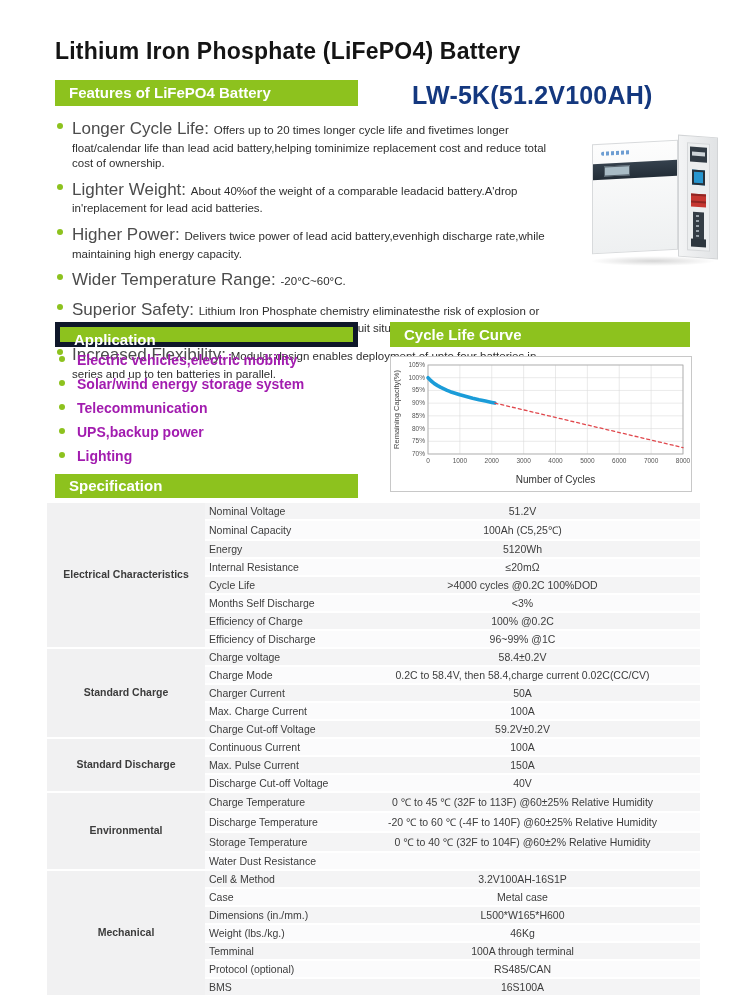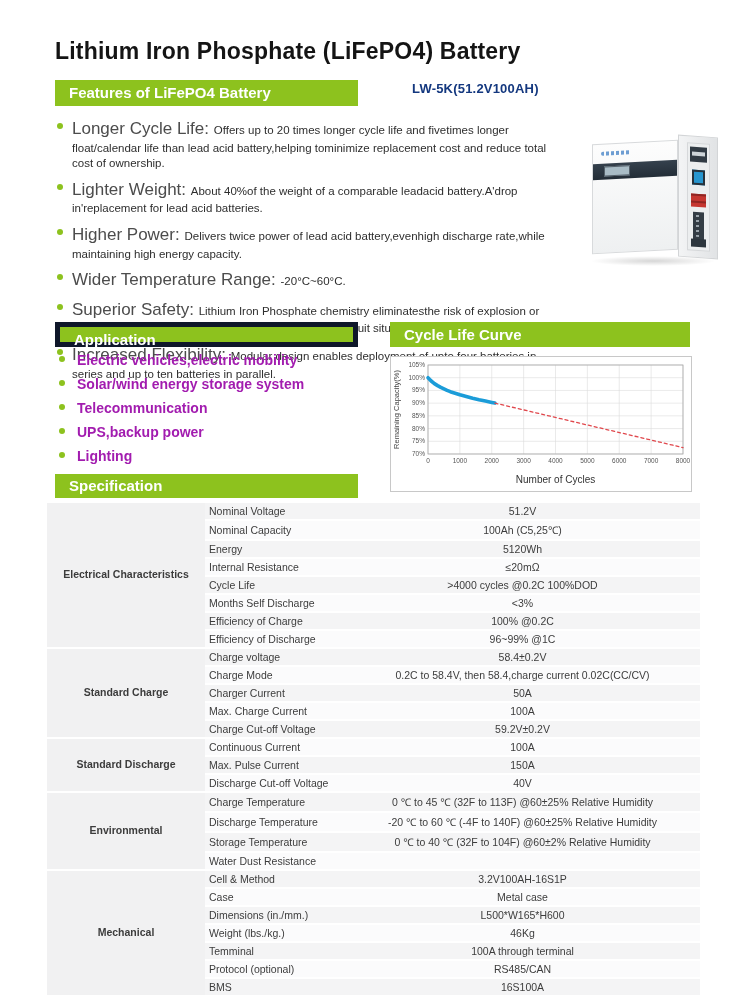--- a/index.html
+++ b/index.html
@@ -8,21 +8,21 @@
   .page { position:relative; width:736px; height:999px; background:#fff; overflow:hidden; }
 
   .page-title { position:absolute; left:55px; top:38px; font-size:23px; font-weight:bold; color:#141414; letter-spacing:.2px; }
 
   .banner { position:absolute; height:26px; line-height:26px; background:var(--accent,#8dc21e); color:#fff; font-weight:bold; font-size:15px; padding-left:14px; }
   .banner-features { left:55px; top:80px; width:303px; }
   .banner-application { left:55px; top:322px; width:303px; height:25px; line-height:25px; border:5px solid #0f172a; }
   .banner-cycle { left:390px; top:322px; width:300px; height:25px; line-height:25px; }
   .banner-spec { left:55px; top:474px; width:303px; height:24px; line-height:24px; }
 
-  .model-code { position:absolute; left:412px; top:81px; font-size:13px; font-weight:bold; color:var(--model-blue,#14387f); letter-spacing:.2px; }
+  .model-code { position:absolute; left:412px; top:81px; font-size:25px; font-weight:bold; color:var(--model-blue,#14387f); letter-spacing:.2px; }
 
   .features-list { position:absolute; left:55px; top:118px; width:510px; list-style:none; }
   .features-list li { position:relative; padding-left:17px; margin-bottom:7px; font-size:11.5px; line-height:1.34; color:#2e2e2e; }
   .features-list li .dot { position:absolute; left:2px; top:5px; width:6px; height:6px; border-radius:50%; background:var(--accent,#8dc21e); }
   .features-list li .lead { font-size:17px; color:#4c4c4c; }
 
   .apps-list { position:absolute; left:55px; top:352px; width:300px; list-style:none; }
   .apps-list li { position:relative; padding-left:22px; margin-bottom:8px; font-size:14px; color:#a21caf;font-weight:bold; }
   .apps-list li .dot { position:absolute; left:4px; top:4px; width:6px; height:6px; border-radius:50%; background:var(--accent,#8dc21e); }
 

